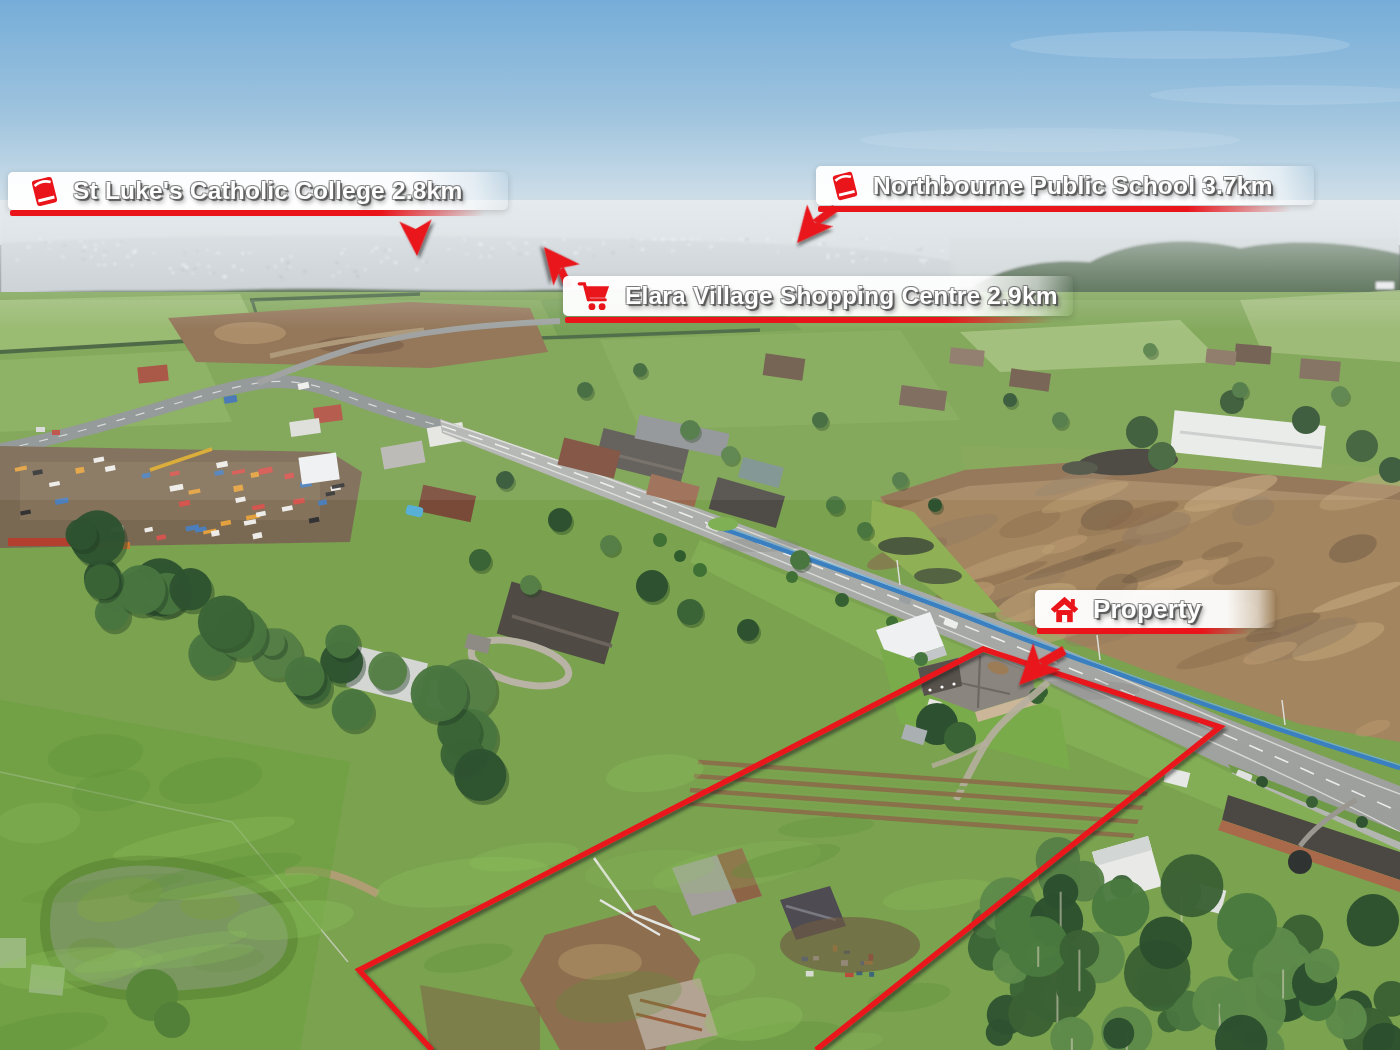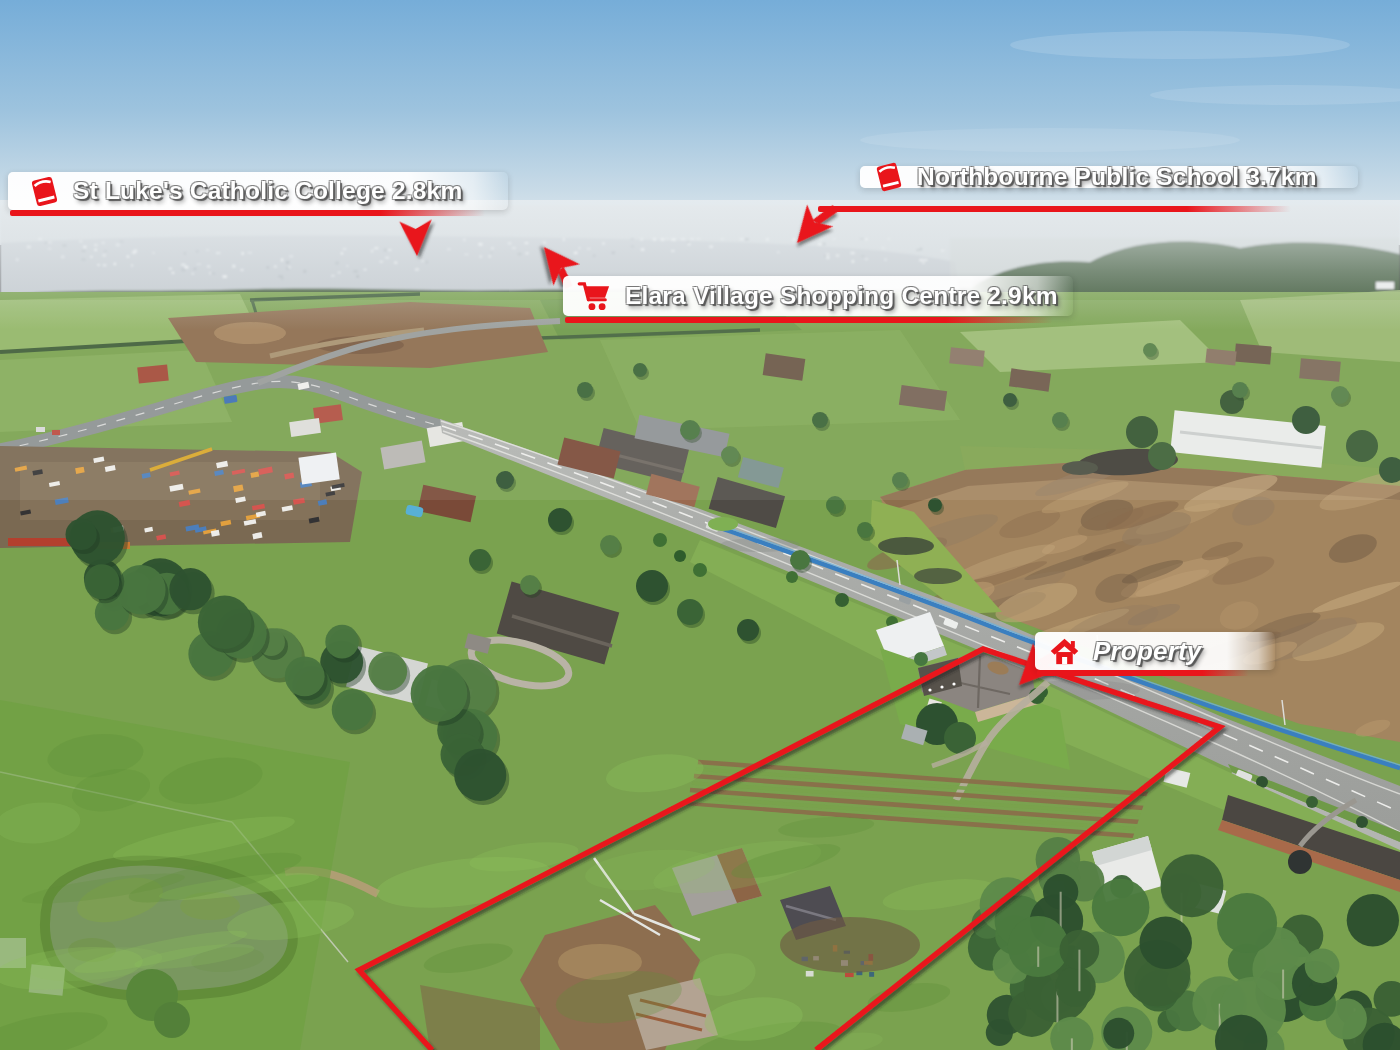--- a/index.html
+++ b/index.html
@@ -16,25 +16,25 @@
          box-shadow:0 2px 6px rgba(30,30,30,.18);}
   .plate .cicon{flex:0 0 auto;margin-right:12px;display:flex;align-items:center;}
   .plate .ctext{white-space:nowrap;color:#fff;font-weight:700;font-size:24.5px;letter-spacing:.2px;
          text-shadow:-1px -1px 0 rgba(95,95,95,.6), 1px -1px 0 rgba(95,95,95,.6),
                      -1px 1px 0 rgba(95,95,95,.6), 2px 2px 1px rgba(75,75,75,.9),
                      3px 4px 4px rgba(50,50,50,.45);}
   .redbar{position:absolute;left:2px;height:6px;border-radius:2px;
          background:linear-gradient(to right,var(--accent) 0%,var(--accent) 78%,rgba(233,21,27,0) 100%);}
   #co-stlukes{left:8px;top:172px;}   #co-stlukes .plate{width:450px;padding-left:20px;}
   #co-stlukes .redbar{top:38px;width:475px;}
-  #co-north{left:816px;top:166px;}   #co-north .plate{width:455px;height:22px;margin-left:44px;}
+  #co-north{left:816px;top:166px;}   #co-north .plate{width:455px;height:39px;}
   #co-north .redbar{top:40px;width:473px;}
   #co-elara{left:563px;top:276px;}   #co-elara .plate{width:467px;height:40px;}
   #co-elara .redbar{top:41px;width:488px;}
-  #co-prop{left:1035px;top:632px;font-style:italic;}   #co-prop .plate{width:197px;}
+  #co-prop{left:1035px;top:590px;}   #co-prop .plate{width:197px;}
   #co-prop .plate .ctext{font-size:26px;}
   #co-prop .redbar{top:38px;width:212px;}
   .accent-fill{fill:var(--accent);}
   .accent-stroke{stroke:var(--accent);}
 </style>
 </head>
 <body>
 
 <div class="stage">
 

